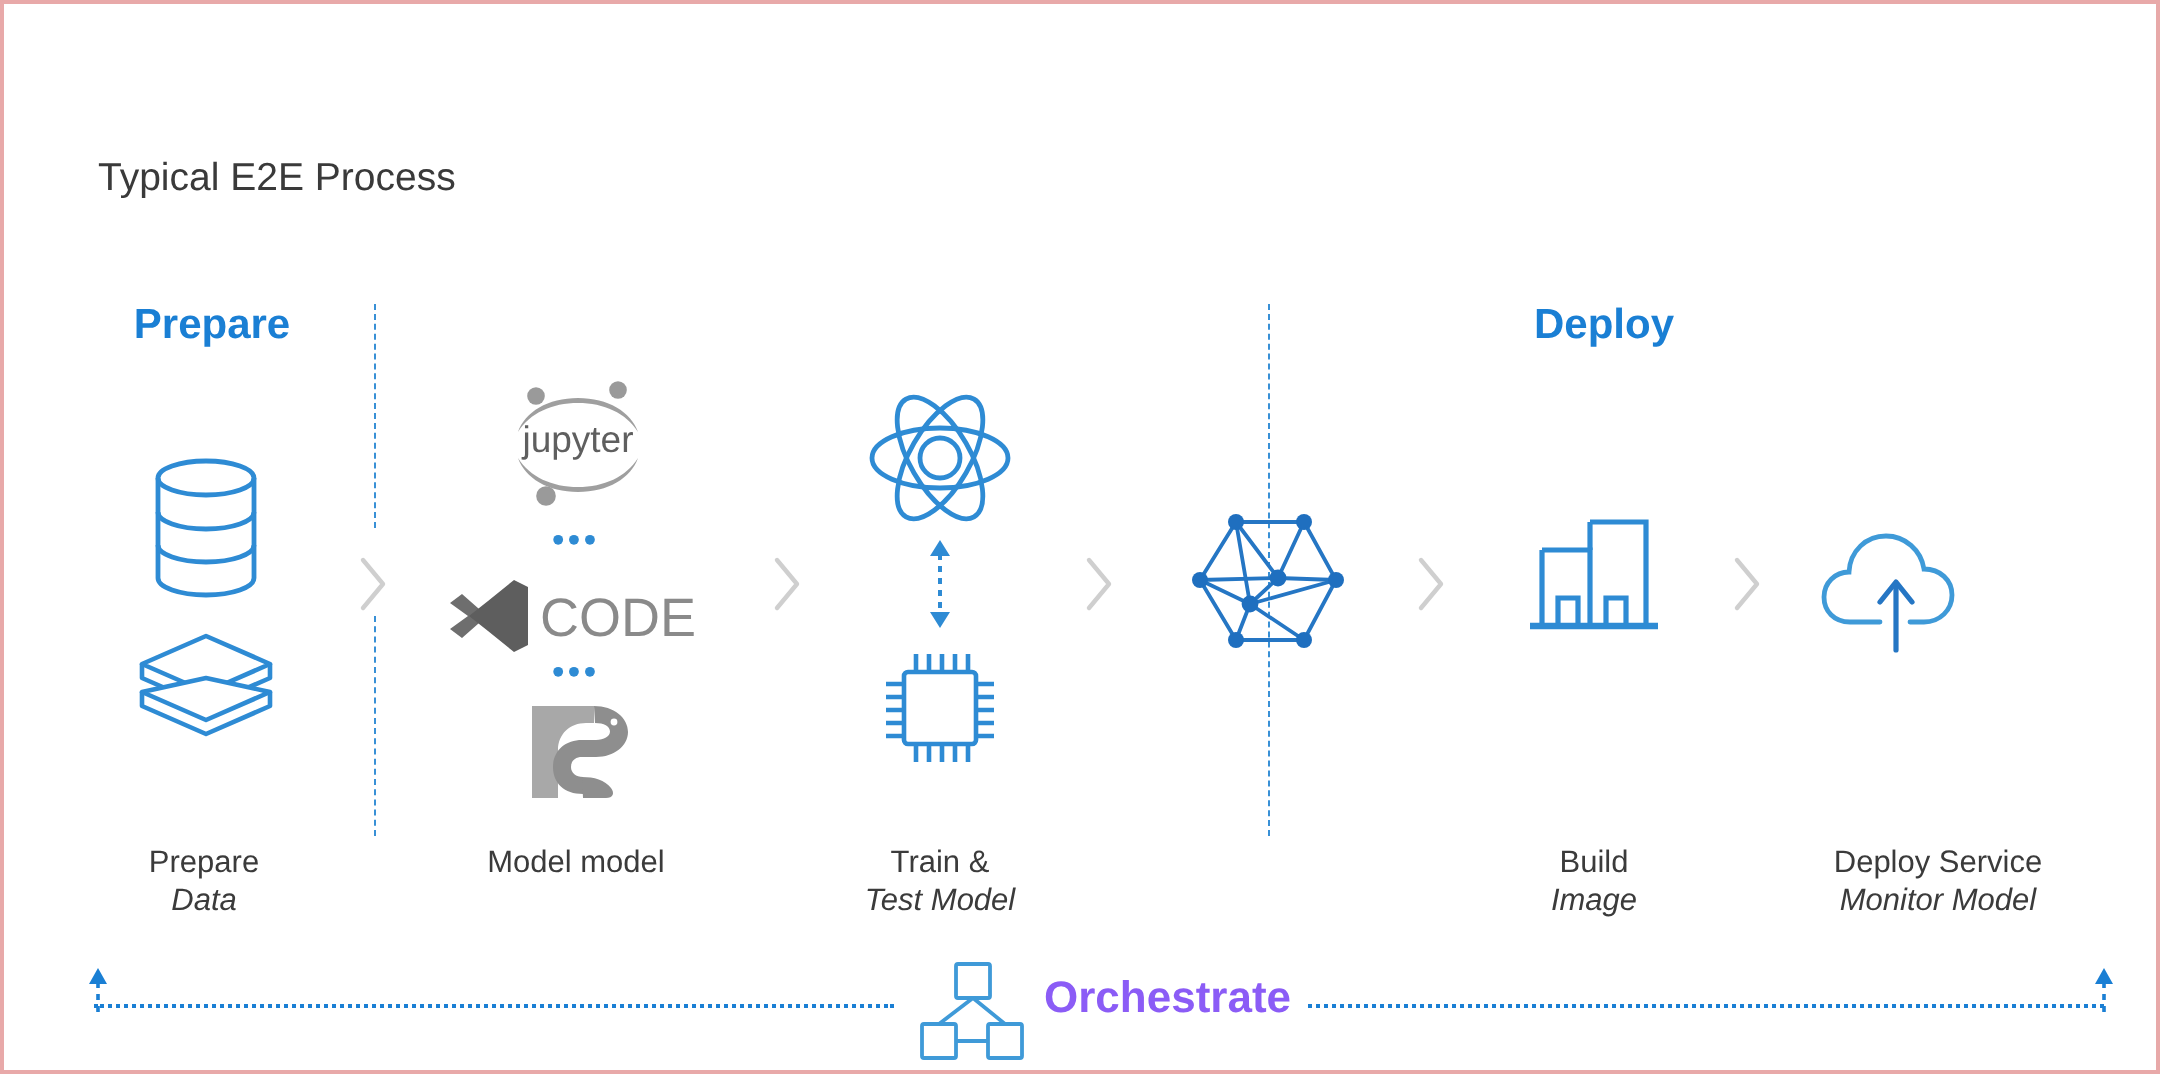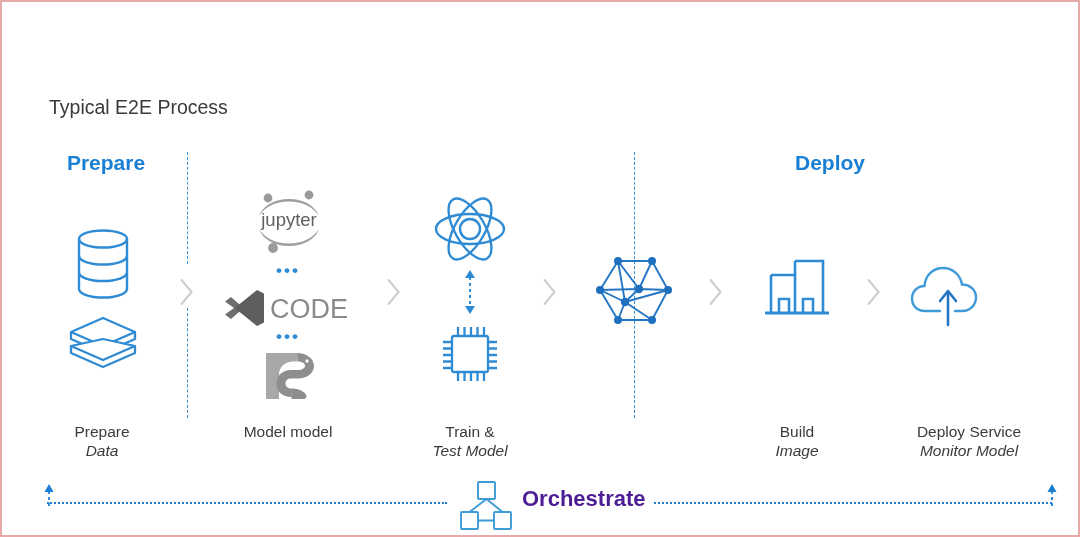--- a/index.html
+++ b/index.html
@@ -30,21 +30,21 @@
     font-size: 43px;
     font-weight: bold;
     color: #121212;
     letter-spacing: -0.4px;
     line-height: 1.05;
     white-space: nowrap;
   }
   .subtitle {
     position: absolute;
     left: 47px;
-    top: 94px;
+    top: 76px;
     font-size: 19.5px;
     font-weight: normal;
     color: #3a3a3a;
     white-space: nowrap;
   }
 
   
   .phase {
     position: absolute;
     top: 149px;
@@ -119,38 +119,38 @@
     top: 481px;
     width: 14px;
     height: 38px;
   }
   .orch-label {
     position: absolute;
     left: 520px;
     top: 484px;
     font-size: 22px;
     font-weight: bold;
-    color: #4c1d95;
+    color: #8b5cf6;
     white-space: nowrap;
   }
   .orch-icon {
     position: absolute;
     left: 456px;
     top: 478px;
   }
 </style>
 </head>
 <body>
 
 <div id="slide">
 
   <div class="subtitle">Typical E2E Process</div>
 
   <div class="phase" style="left:104px">Prepare</div>
-  <div class="phase" style="left:828px">Deploy</div>
+  <div class="phase" style="left:800px">Deploy</div>
 
   <div class="divider d-upper" style="left:185px"></div>
   <div class="divider d-lower" style="left:185px"></div>
   <div class="divider d-full" style="left:632px"></div>
 
   <div class="chev" style="left:185px; top:290px">
     <svg width="17" height="30" viewBox="0 0 17 30">
         <path d="M3 3 L13 15 L3 27" fill="none" stroke="#cfcfcf" stroke-width="2.2" stroke-linecap="round" stroke-linejoin="round"></path>
       </svg>
   </div>

